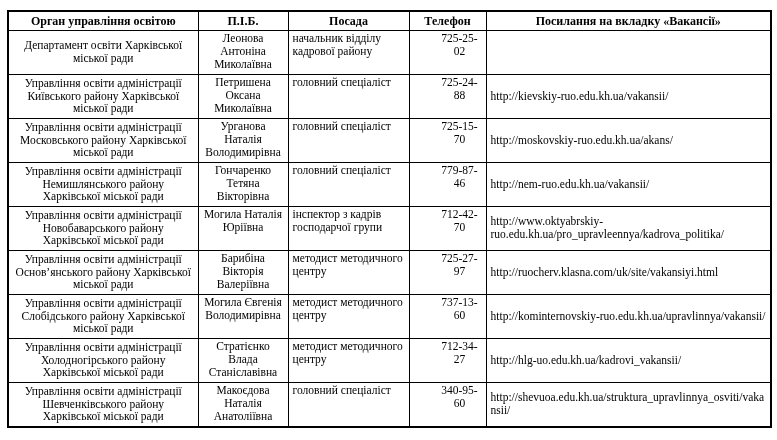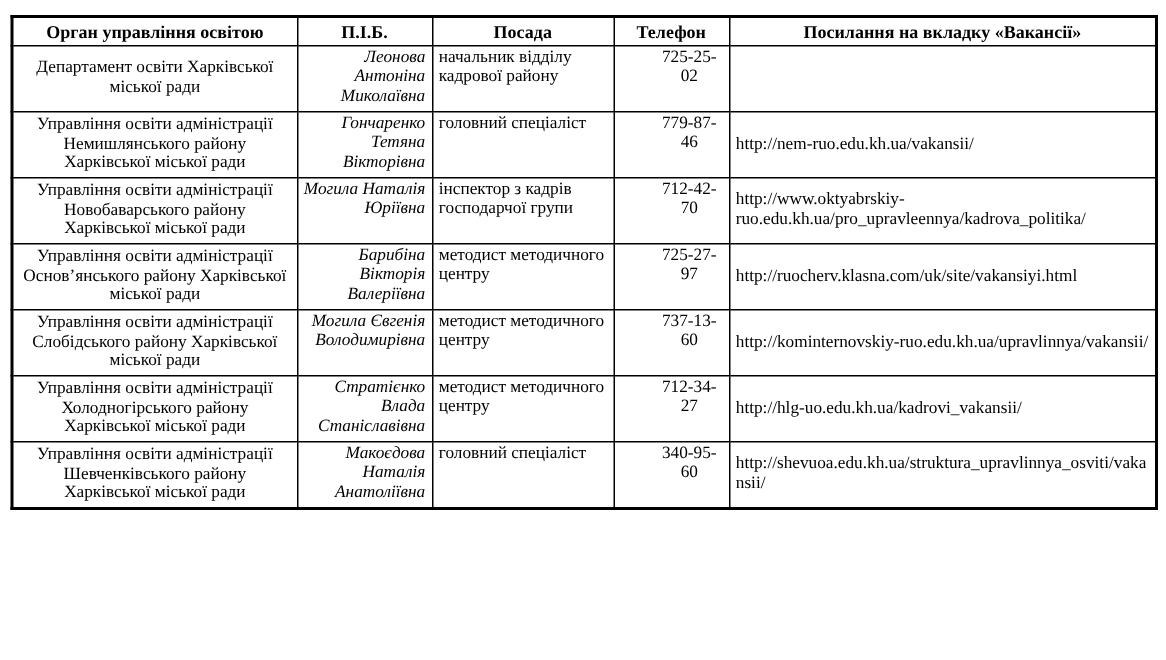--- a/index.html
+++ b/index.html
@@ -37,21 +37,21 @@
   thead th {
     font-weight: bold;
     text-align: center;
     font-size: 12px;
     line-height: 14px;
     padding: 2px 2px;
     vertical-align: middle;
   }
   tbody td { height: 40px; }
   td.cell-org  { vertical-align: middle; text-align: center; }
-  td.cell-name { vertical-align: top;    text-align: right; font-style: italic; }
+  td.cell-name { vertical-align: top;    text-align: center; }
   td.cell-pos  { vertical-align: top;    text-align: left; }
   td.cell-phone{ vertical-align: top;    text-align: center; padding-left: 28px; }
   td.cell-link {
     vertical-align: middle;
     text-align: left;
     overflow-wrap: break-word;
     word-break: break-word;
   }
   .link-text { color: #000; text-decoration: none; }
 </style>
@@ -81,21 +81,39 @@
     <td class="cell-org">Департамент освіти Харківської міської ради</td>
     <td class="cell-name">Леонова Антоніна Миколаївна</td>
     <td class="cell-pos">начальник відділу кадрової району</td>
     <td class="cell-phone">725-25-02</td>
     <td class="cell-link">
       <span class="link-text"></span>
     </td>
   </tr>
 
 
+  <tr>
+    <td class="cell-org">Управління освіти адміністрації Київського району Харківської міської ради</td>
+    <td class="cell-name">Петришена Оксана Миколаївна</td>
+    <td class="cell-pos">головний спеціаліст</td>
+    <td class="cell-phone">725-24-88</td>
+    <td class="cell-link">
+      <span class="link-text">http://kievskiy-ruo.edu.kh.ua/vakansii/</span>
+    </td>
+  </tr>
 
+  <tr>
+    <td class="cell-org">Управління освіти адміністрації Московського району Харківської міської ради</td>
+    <td class="cell-name">Урганова Наталія Володимирівна</td>
+    <td class="cell-pos">головний спеціаліст</td>
+    <td class="cell-phone">725-15-70</td>
+    <td class="cell-link">
+      <span class="link-text">http://moskovskiy-ruo.edu.kh.ua/akans/</span>
+    </td>
+  </tr>
 
   <tr>
     <td class="cell-org">Управління освіти адміністрації Немишлянського району Харківської міської ради</td>
     <td class="cell-name">Гончаренко Тетяна Вікторівна</td>
     <td class="cell-pos">головний спеціаліст</td>
     <td class="cell-phone">779-87-46</td>
     <td class="cell-link">
       <span class="link-text">http://nem-ruo.edu.kh.ua/vakansii/</span>
     </td>
   </tr>

